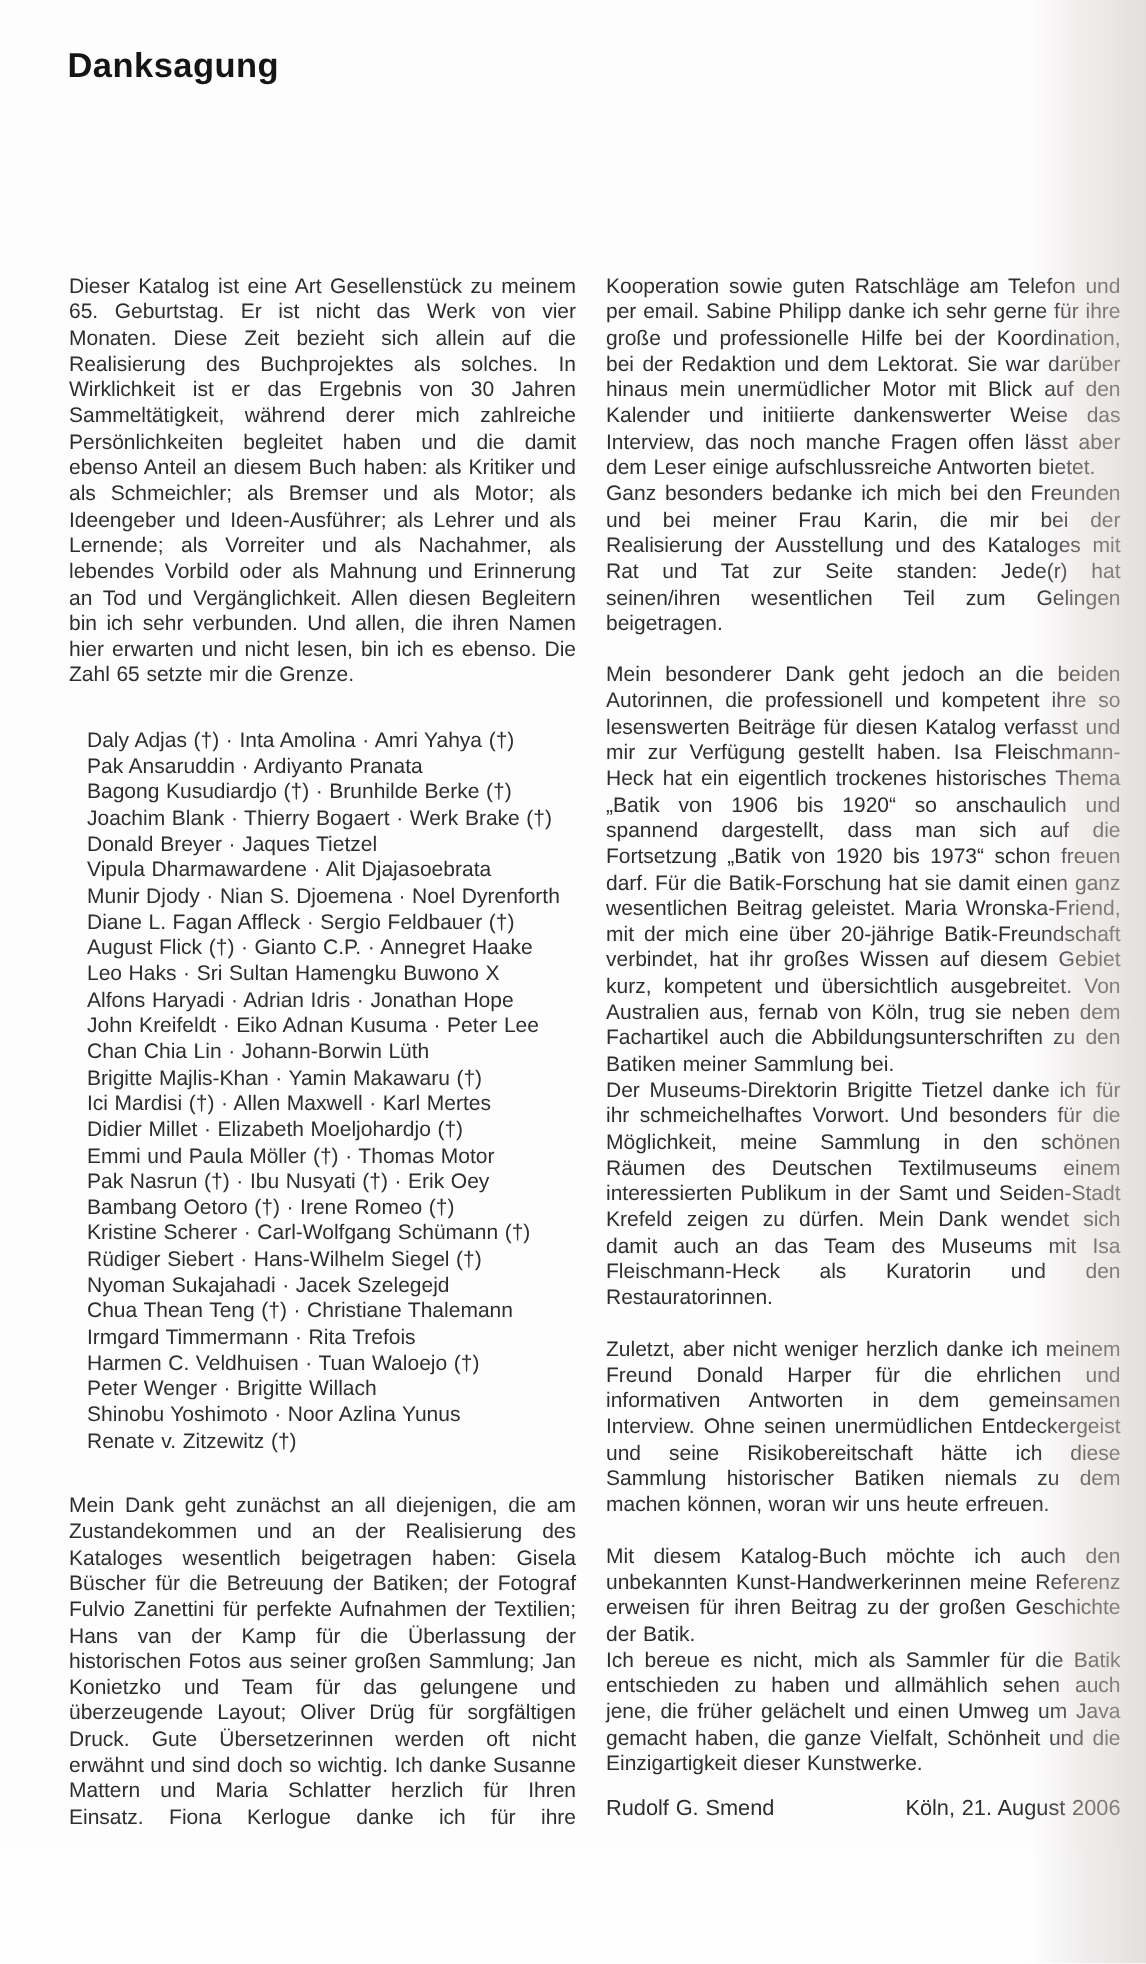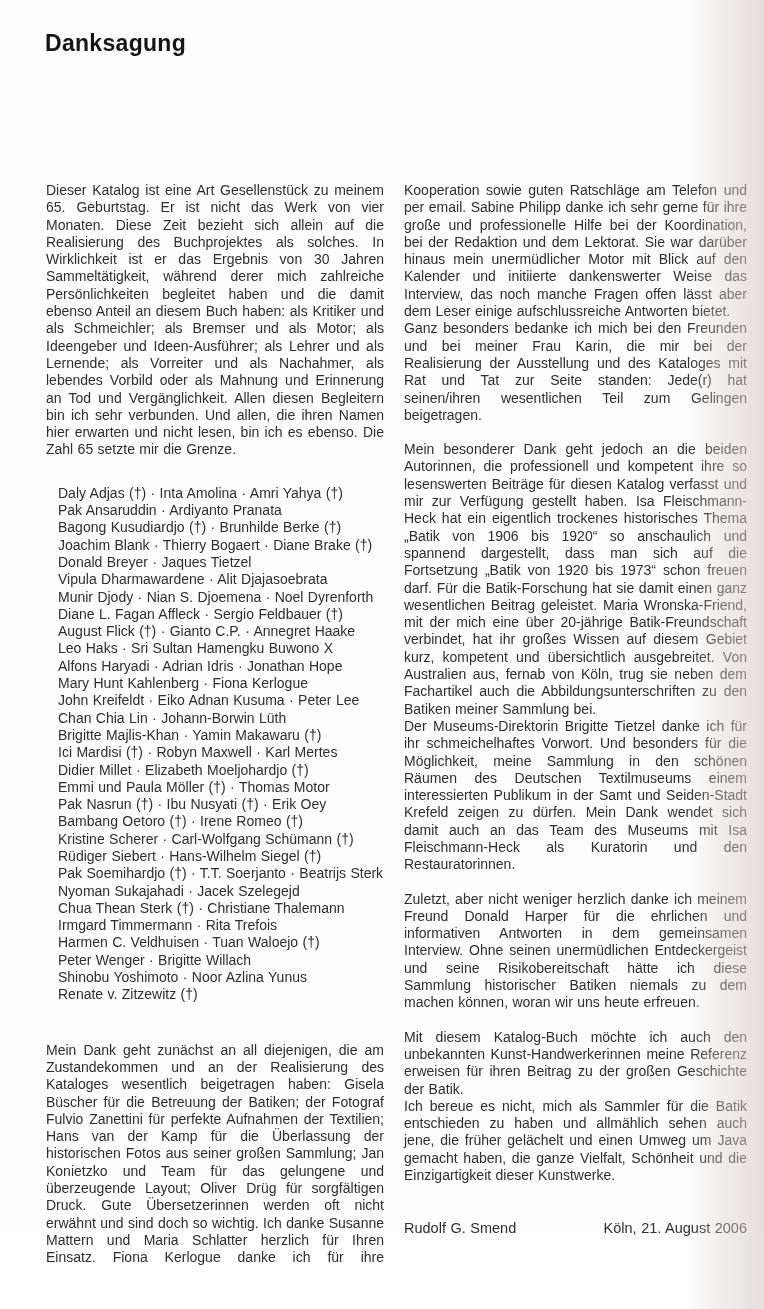--- a/index.html
+++ b/index.html
@@ -45,25 +45,25 @@
   }
   .gap-before { margin-top: 17px; }
   .cont-last-line { text-align-last: justify; }
   .names {
     margin: 26px 12px;
   }
   .name-line {
     white-space: nowrap;
     line-height: 17.3px;
   }
-  .para-after-names { margin-top: 38px; }
+  .para-after-names { margin-top: 26px; }
   .signature-row {
     display: flex;
     justify-content: space-between;
-    margin-top: 36px;
+    margin-top: 14px;
     font-size: 14.5px;
   }
   .edge-shadow {
     position: absolute;
     top: 0;
     right: 0;
     width: 78px;
     height: 1309px;
     background: linear-gradient(to right,
       rgba(222,217,215,0) 0%,
@@ -79,42 +79,40 @@
 
   <h1 class="title">Danksagung</h1>
 
   <div class="col col-left">
     <p class="para">Dieser Katalog ist eine Art Gesellenstück zu meinem 65. Geburtstag. Er ist nicht das Werk von vier Monaten. Diese Zeit bezieht sich allein auf die Realisierung des Buchprojektes als solches. In Wirklichkeit ist er das Ergebnis von 30 Jahren Sammeltätigkeit, während derer mich zahlreiche Persönlichkeiten begleitet haben und die damit ebenso Anteil an diesem Buch haben: als Kritiker und als Schmeichler; als Bremser und als Motor; als Ideengeber und Ideen-Ausführer; als Lehrer und als Lernende; als Vorreiter und als Nachahmer, als lebendes Vorbild oder als Mahnung und Erinnerung an Tod und Vergänglichkeit. Allen diesen Begleitern bin ich sehr verbunden. Und allen, die ihren Namen hier erwarten und nicht lesen, bin ich es ebenso. Die Zahl 65 setzte mir die Grenze.</p>
 
     <div class="names">
         <div class="name-line">Daly Adjas (†) · Inta Amolina · Amri Yahya (†)</div>
         <div class="name-line">Pak Ansaruddin · Ardiyanto Pranata</div>
         <div class="name-line">Bagong Kusudiardjo (†) · Brunhilde Berke (†)</div>
-        <div class="name-line">Joachim Blank · Thierry Bogaert · Diane Brake (†)</div>
+        <div class="name-line">Joachim Blank · Thierry Bogaert · Werk Brake (†)</div>
         <div class="name-line">Donald Breyer · Jaques Tietzel</div>
         <div class="name-line">Vipula Dharmawardene · Alit Djajasoebrata</div>
         <div class="name-line">Munir Djody · Nian S. Djoemena · Noel Dyrenforth</div>
         <div class="name-line">Diane L. Fagan Affleck · Sergio Feldbauer (†)</div>
         <div class="name-line">August Flick (†) · Gianto C.P. · Annegret Haake</div>
         <div class="name-line">Leo Haks · Sri Sultan Hamengku Buwono X</div>
         <div class="name-line">Alfons Haryadi · Adrian Idris · Jonathan Hope</div>
-        <div class="name-line">Mary Hunt Kahlenberg · Fiona Kerlogue</div>
         <div class="name-line">John Kreifeldt · Eiko Adnan Kusuma · Peter Lee</div>
         <div class="name-line">Chan Chia Lin · Johann-Borwin Lüth</div>
         <div class="name-line">Brigitte Majlis-Khan · Yamin Makawaru (†)</div>
-        <div class="name-line">Ici Mardisi (†) · Robyn Maxwell · Karl Mertes</div>
+        <div class="name-line">Ici Mardisi (†) · Allen Maxwell · Karl Mertes</div>
         <div class="name-line">Didier Millet · Elizabeth Moeljohardjo (†)</div>
         <div class="name-line">Emmi und Paula Möller (†) · Thomas Motor</div>
         <div class="name-line">Pak Nasrun (†) · Ibu Nusyati (†) · Erik Oey</div>
         <div class="name-line">Bambang Oetoro (†) · Irene Romeo (†)</div>
         <div class="name-line">Kristine Scherer · Carl-Wolfgang Schümann (†)</div>
         <div class="name-line">Rüdiger Siebert · Hans-Wilhelm Siegel (†)</div>
-        <div class="name-line">Pak Soemihardjo (†) · T.T. Soerjanto · Beatrijs Sterk</div>
         <div class="name-line">Nyoman Sukajahadi · Jacek Szelegejd</div>
-        <div class="name-line">Chua Thean Sterk (†) · Christiane Thalemann</div>
+        <div class="name-line">Chua Thean Teng (†) · Christiane Thalemann</div>
         <div class="name-line">Irmgard Timmermann · Rita Trefois</div>
         <div class="name-line">Harmen C. Veldhuisen · Tuan Waloejo (†)</div>
         <div class="name-line">Peter Wenger · Brigitte Willach</div>
         <div class="name-line">Shinobu Yoshimoto · Noor Azlina Yunus</div>
         <div class="name-line">Renate v. Zitzewitz (†)</div>
       </div>
 
     <p class="para cont-last-line para-after-names">Mein Dank geht zunächst an all diejenigen, die am Zustandekommen und an der Realisierung des Kataloges wesentlich beigetragen haben: Gisela Büscher für die Betreuung der Batiken; der Fotograf Fulvio Zanettini für perfekte Aufnahmen der Textilien; Hans van der Kamp für die Überlassung der historischen Fotos aus seiner großen Sammlung; Jan Konietzko und Team für das gelungene und überzeugende Layout; Oliver Drüg für sorgfältigen Druck. Gute Übersetzerinnen werden oft nicht erwähnt und sind doch so wichtig. Ich danke Susanne Mattern und Maria Schlatter herzlich für Ihren Einsatz. Fiona Kerlogue danke ich für ihre</p>
   </div>
 

